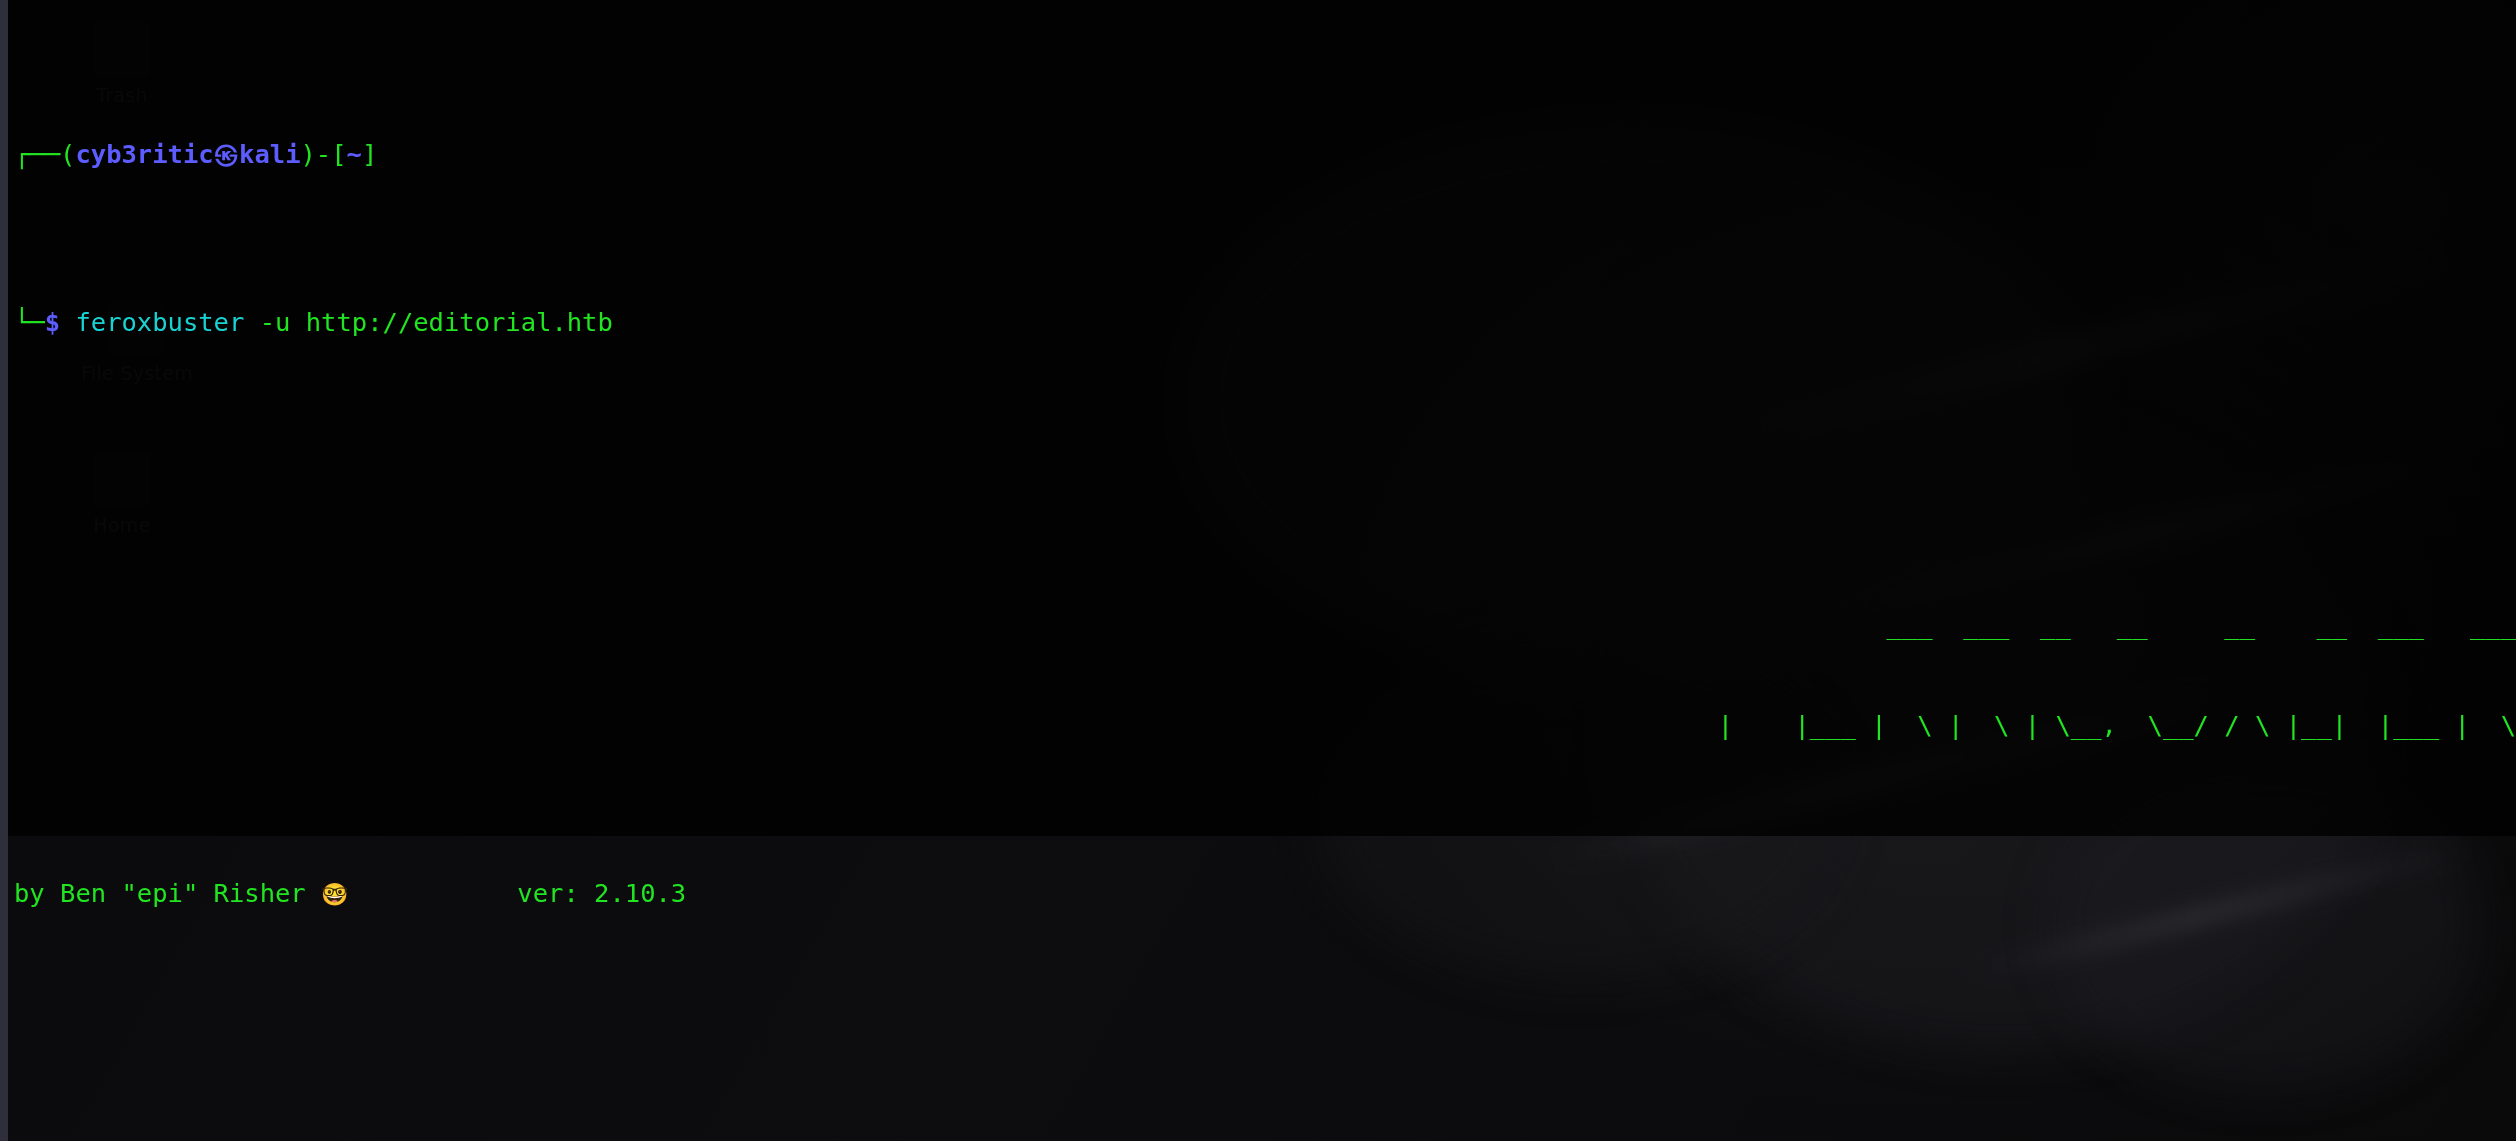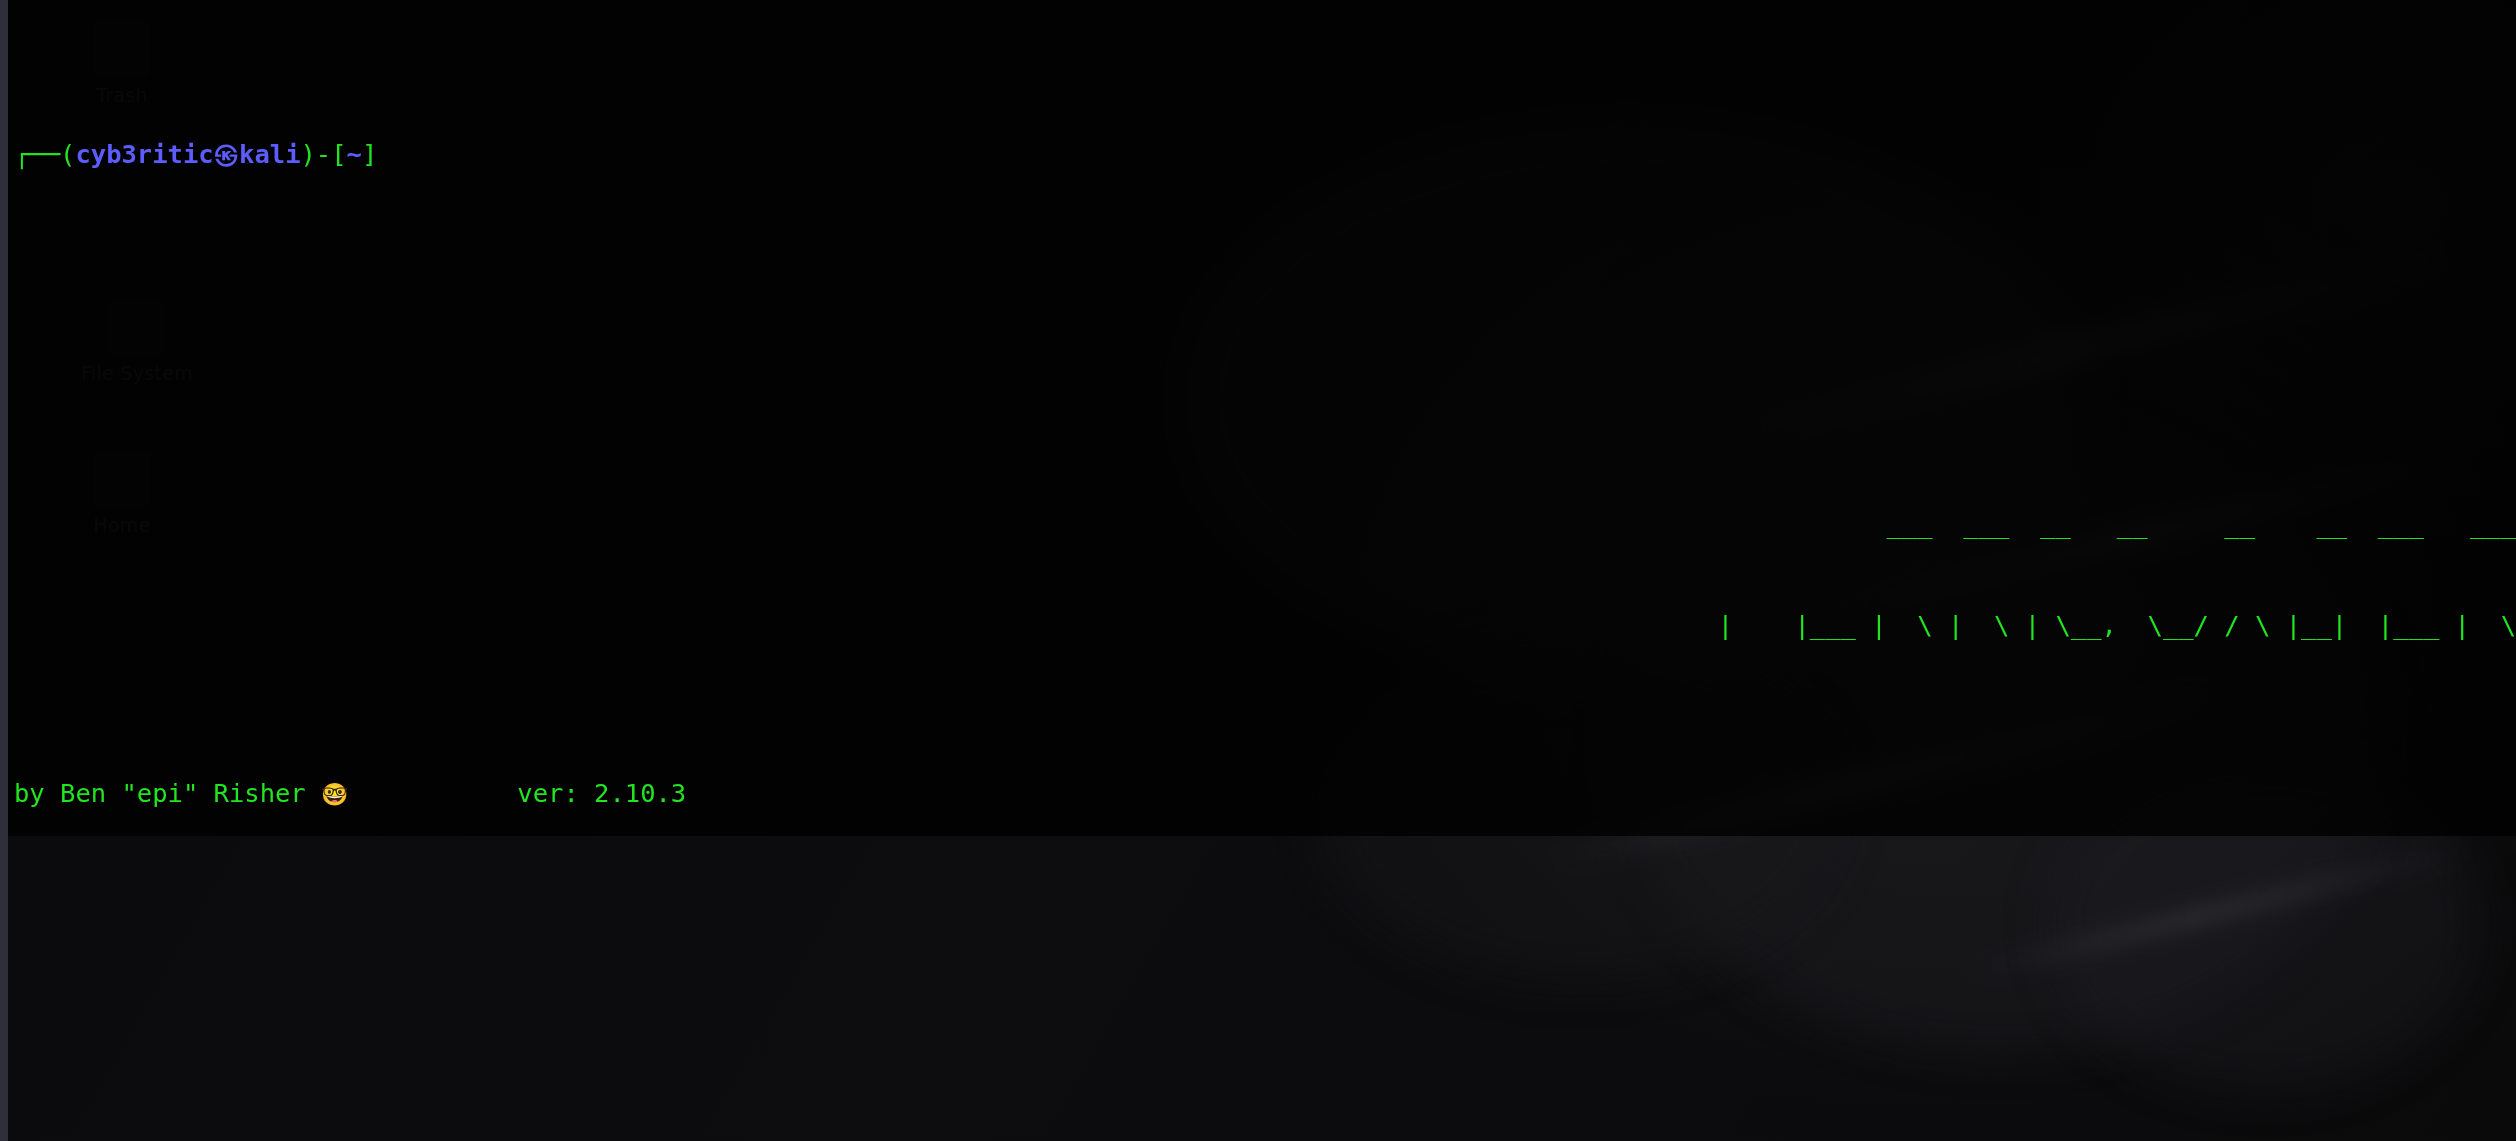--- a/index.html
+++ b/index.html
@@ -128,20 +128,21 @@
 </div>
 
 <div id="dock"></div>
 
 <div id="terminal">
 
   
   <div class="row"><span class="pbracket">┌──(</span><span class="blue-b">cyb3ritic</span><span class="blue-b">㉿</span><span class="blue-b">kali</span><span class="pbracket">)-[</span><span class="blue-b">~</span><span class="pbracket">]</span></div>
 
   
+  <div class="row"><span class="pbracket">└─</span><span class="blue-b">$</span><span> </span><span class="cyan">feroxbuster</span><span> </span><span class="grn">-u</span><span> </span><span class="grn">http://editorial.htb</span></div>
 
   <div class="row"> </div>
 
   
   <div class="row banner"> ___  ___  __   __     __    __  ___   ___</div>
   <div class="row banner">|    |___ |  \ |  \ | \__,  \__/ / \ |__|  |___ |  \</div>
 
   
   <div class="row"><span class="grn">by Ben "epi" Risher </span><span style="font-family:'DejaVu Sans',sans-serif;font-size:22px">🤓</span><span>           </span><span class="grn">ver: 2.10.3</span></div>
 

